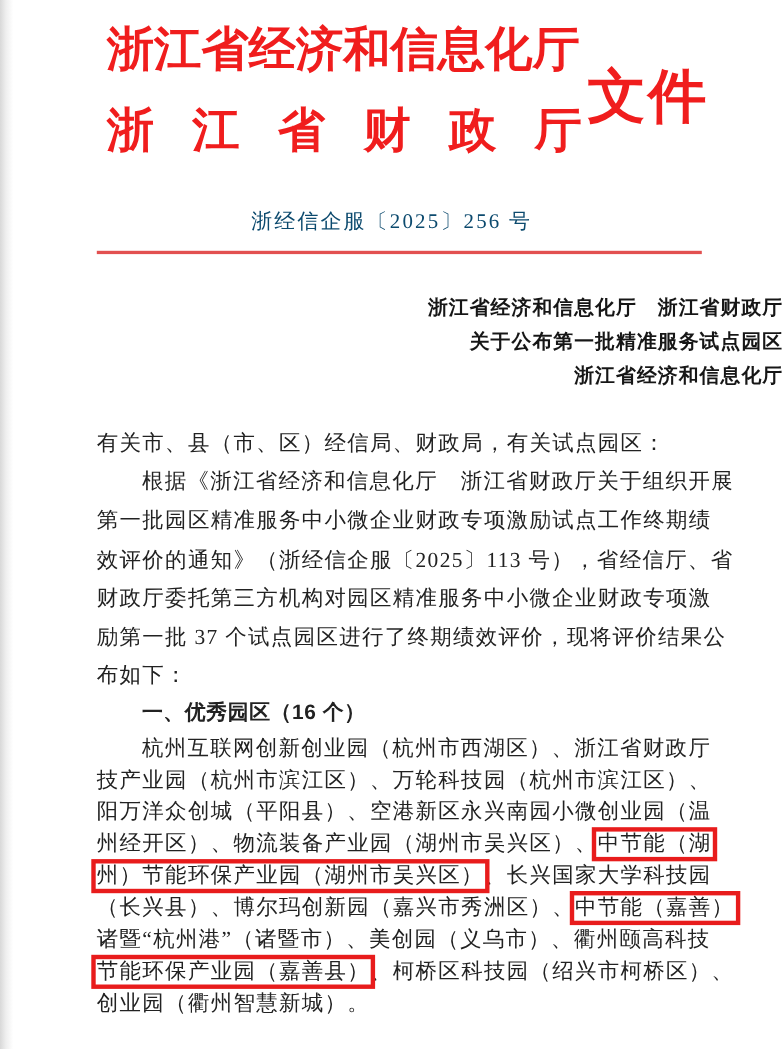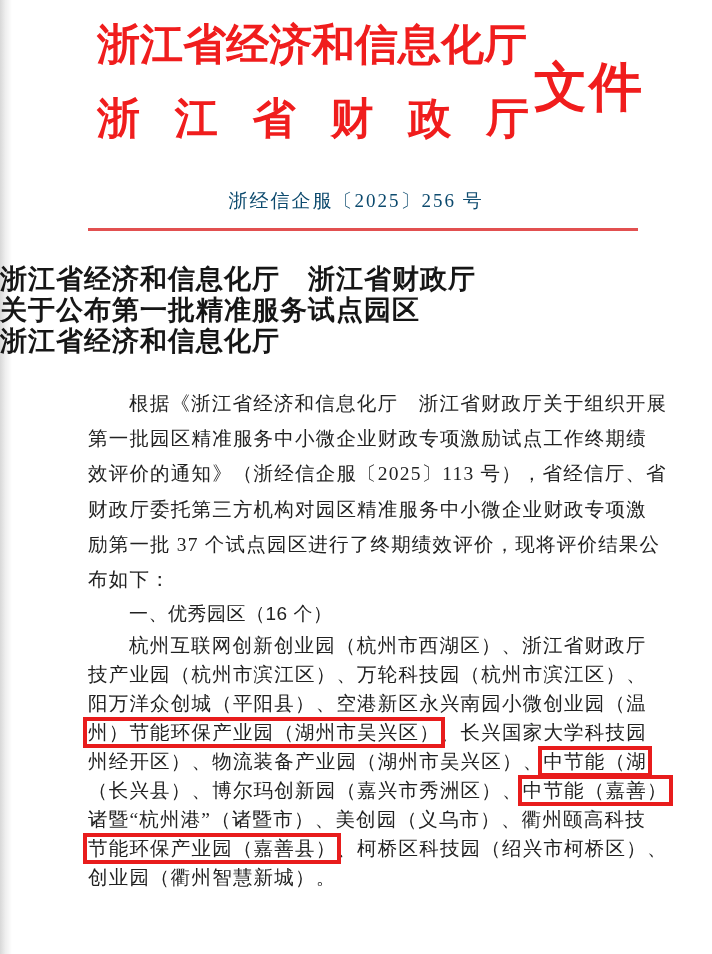--- a/index.html
+++ b/index.html
@@ -43,31 +43,31 @@
     text-align:center;font-size:19px;letter-spacing:2px;
     color:#0c4a6e;
   }
   .redline{
     position:absolute;left:88px;top:228px;width:550px;height:3px;
     background:var(--red-line);
   }
   
   .title{
     position:absolute;left:0;top:264px;width:712px;
-    text-align:left;font-weight:bold;font-size:27px;
+    text-align:right;font-weight:bold;font-size:18px;
     line-height:31px;letter-spacing:1px;color:#161616;
   }
   
   .body{
     position:absolute;left:88px;top:386px;width:552px;
     font-size:19.5px;letter-spacing:1.2px;color:#222;
   }
   .intro .bline{line-height:35.2px;white-space:nowrap;}
   .heading{
-    line-height:34px;font-weight:normal;
+    line-height:34px;font-weight:bold;
     font-family:"Liberation Sans","DejaVu Sans",sans-serif;
     letter-spacing:0.5px;text-indent:41px;white-space:nowrap;font-size:19px;
   }
   .plist .bline{line-height:29px;white-space:nowrap;}
   .indent{text-indent:41px;text-align:right;}
   .hl{
     outline:4px solid var(--red-box);
     outline-offset:1px;
   }
 </style>
@@ -95,35 +95,36 @@
   <div class="redline"></div>
 
   <div class="title">
     <div>浙江省经济和信息化厅　浙江省财政厅</div>
     <div>关于公布第一批精准服务试点园区</div>
     <div>浙江省经济和信息化厅</div>
   </div>
 
   <div class="body">
     <div class="intro">
+        <div class="bline"><span>有关市、县（市、区）经信局、财政局，有关试点园区：</span></div>
         <div class="bline indent"><span>根据《浙江省经济和信息化厅　浙江省财政厅关于组织开展</span></div>
         <div class="bline"><span>第一批园区精准服务中小微企业财政专项激励试点工作终期绩</span></div>
         <div class="bline"><span>效评价的通知》（浙经信企服〔2025〕113 号），省经信厅、省</span></div>
         <div class="bline"><span>财政厅委托第三方机构对园区精准服务中小微企业财政专项激</span></div>
         <div class="bline"><span>励第一批 37 个试点园区进行了终期绩效评价，现将评价结果公</span></div>
         <div class="bline"><span>布如下：</span></div>
       </div>
 
     <div class="heading">一、优秀园区（16 个）</div>
 
     <div class="plist">
         <div class="bline indent"><span>杭州互联网创新创业园（杭州市西湖区）、浙江省财政厅</span></div>
         <div class="bline"><span>技产业园（杭州市滨江区）、万轮科技园（杭州市滨江区）、</span></div>
         <div class="bline"><span>阳万洋众创城（平阳县）、空港新区永兴南园小微创业园（温</span></div>
+        <div class="bline"><span>州经开区）、物流装备产业园（湖州市吴兴区）、</span><span class="hl">中节能（湖</span></div>
         <div class="bline"><span class="hl">州）节能环保产业园（湖州市吴兴区）</span><span>、长兴国家大学科技园</span></div>
-        <div class="bline"><span>州经开区）、物流装备产业园（湖州市吴兴区）、</span><span class="hl">中节能（湖</span></div>
         <div class="bline"><span>（长兴县）、博尔玛创新园（嘉兴市秀洲区）、</span><span class="hl">中节能（嘉善）</span></div>
         <div class="bline"><span>诸暨“杭州港”（诸暨市）、美创园（义乌市）、衢州颐高科技</span></div>
         <div class="bline"><span class="hl">节能环保产业园（嘉善县）</span><span>、柯桥区科技园（绍兴市柯桥区）、</span></div>
         <div class="bline"><span>创业园（衢州智慧新城）。</span></div>
       </div>
   </div>
 </div>
 
 </body></html>

